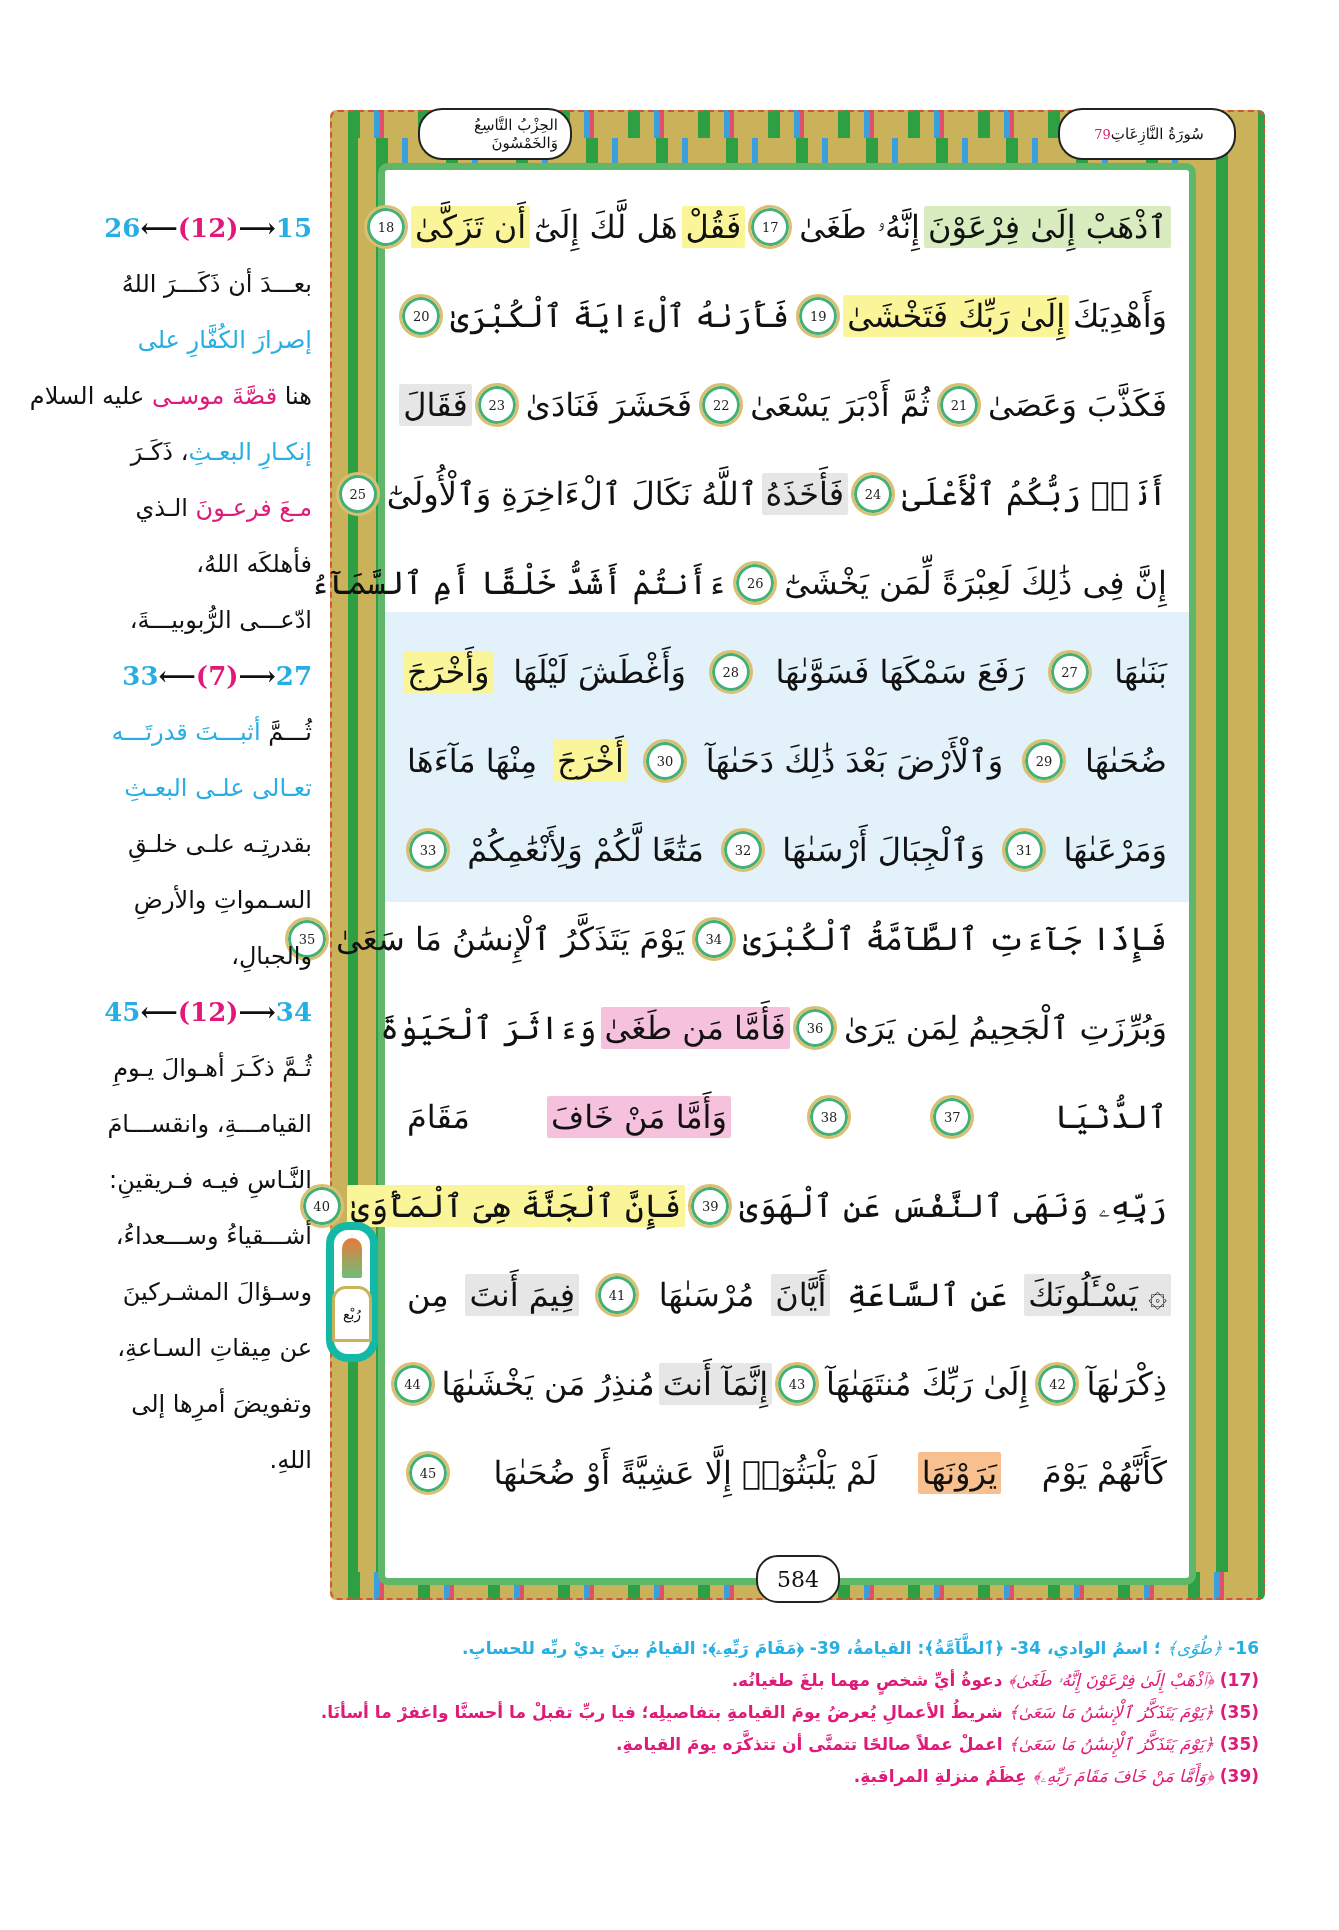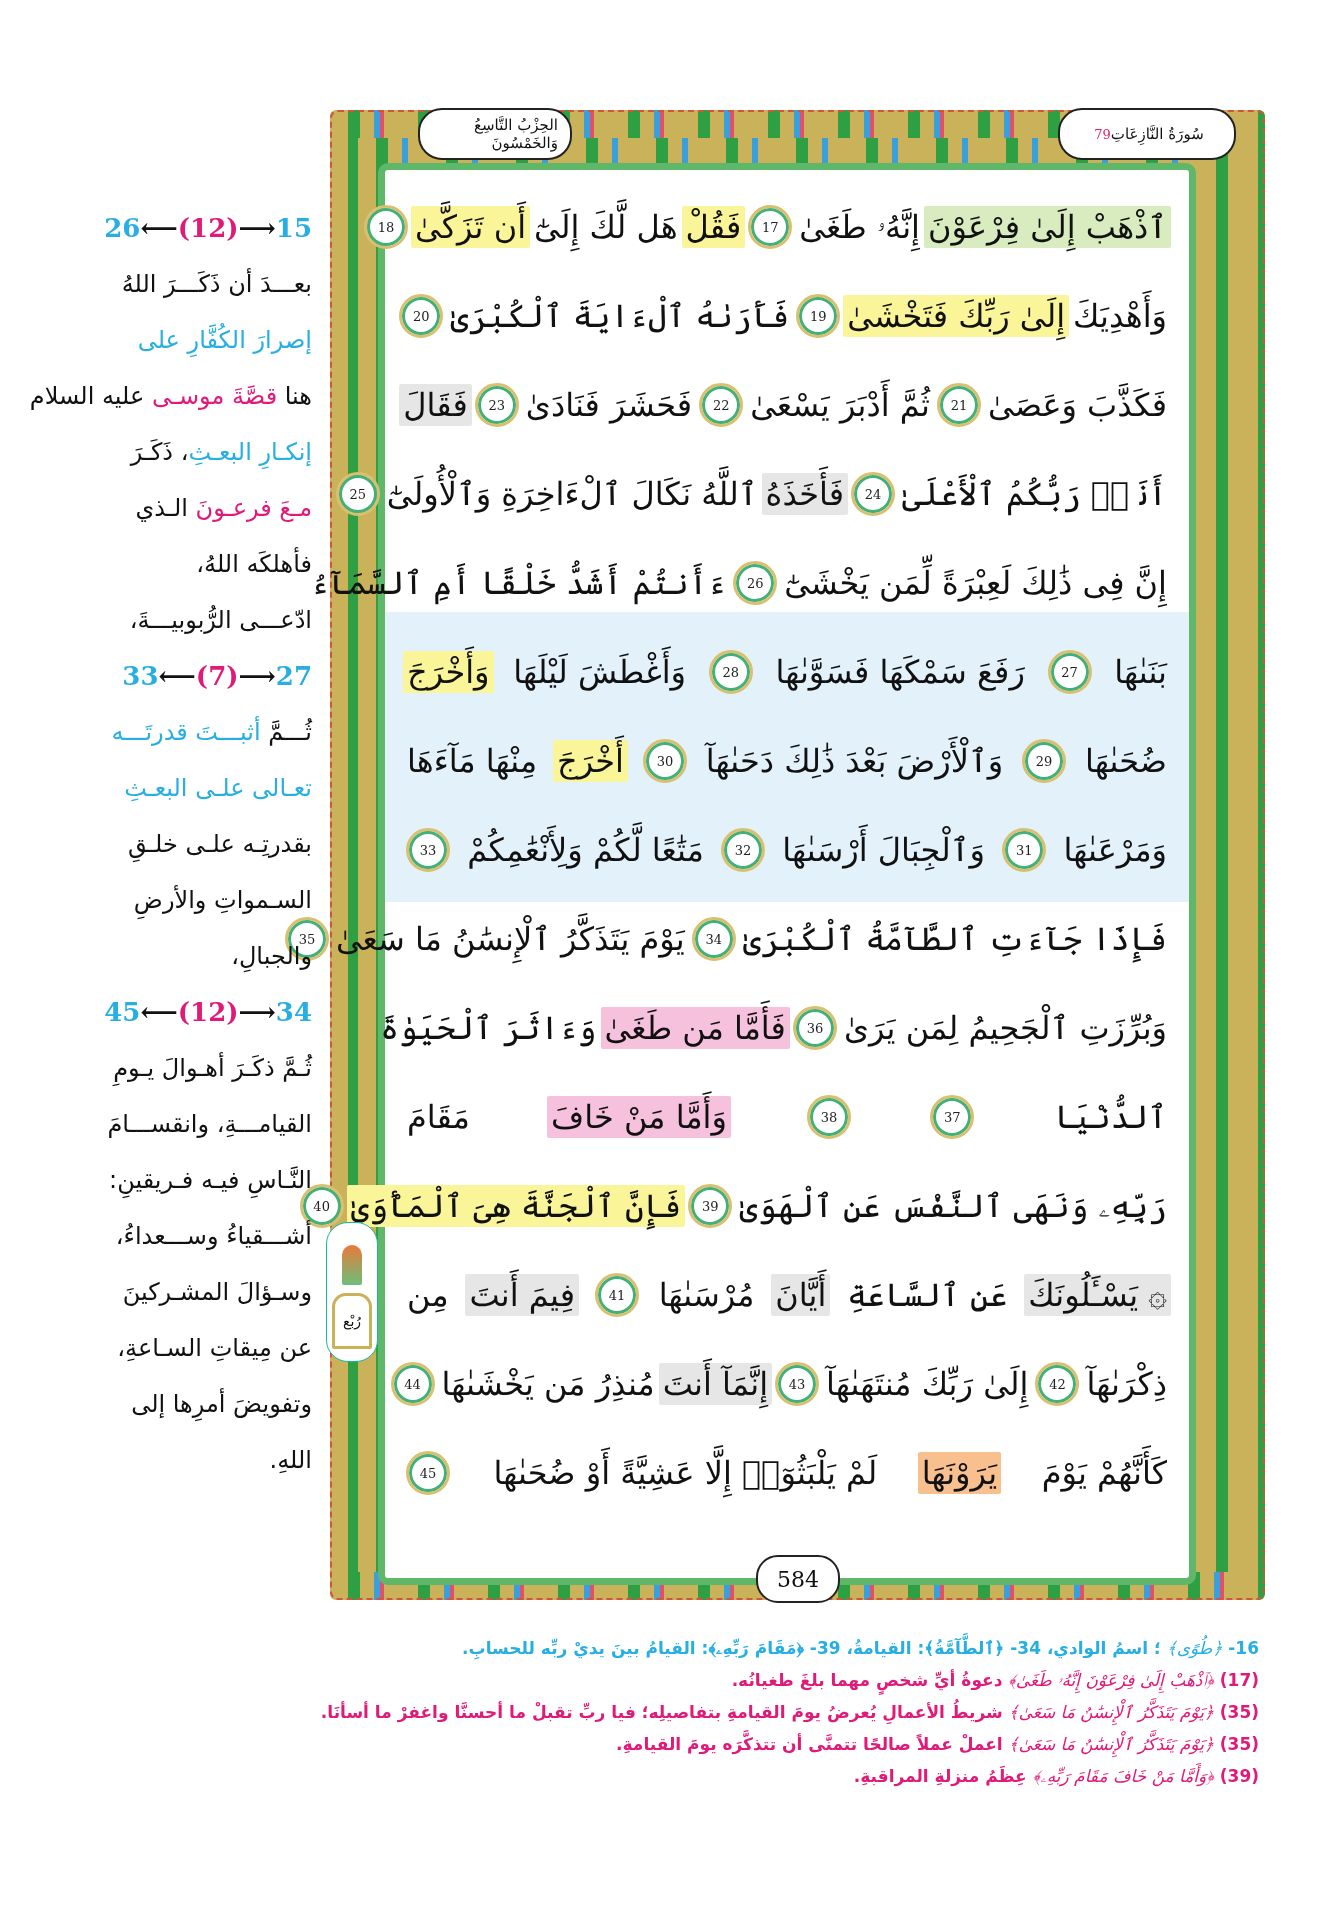--- a/index.html
+++ b/index.html
@@ -45,21 +45,21 @@
     border-radius:50%; background:#fff; border:3px solid #43b07a; outline:3px solid #d8c070;
     font-size:13px; color:#222; font-family:"DejaVu Serif", serif; margin:0 6px; flex:0 0 auto; }
 
   
   .page-num { position:absolute; left:756px; top:1555px; width:80px; height:44px; background:#fff;
     border:2px solid #222; border-radius:22px; display:flex; align-items:center; justify-content:center;
     font-family:"DejaVu Serif", serif; font-size:22px; color:#111; }
 
   
   .rub { position:absolute; left:326px; top:1222px; width:52px; height:140px; background:#fff;
-    border:1px solid #14b8a6; border-radius:22px; display:flex; flex-direction:column; align-items:center; justify-content:flex-end; padding-bottom:12px; box-sizing:border-box; }
+    border:8px solid #14b8a6; border-radius:22px; display:flex; flex-direction:column; align-items:center; justify-content:flex-end; padding-bottom:12px; box-sizing:border-box; }
   .rub .orn { width:20px; height:40px; background:linear-gradient(#e87a3a,#6dbf7a); border-radius:10px 10px 2px 2px; margin-bottom:8px; }
   .rub .box { width:34px; height:50px; border:3px solid #c9b25a; border-radius:14px 14px 2px 2px;
     display:flex; align-items:center; justify-content:center; font-family:"DejaVu Serif", serif; font-size:14px; color:#111; }
 
   
   .side { position:absolute; left:72px; top:200px; width:240px; direction:rtl; text-align:right;
     font-family:"DejaVu Sans", sans-serif; font-size:24px; line-height:56px; color:#111; }
   .side .row { height:56px; white-space:nowrap; }
   .side .range { font-family:"DejaVu Serif", serif; font-weight:bold; font-size:26px; direction:ltr; text-align:right; }
   .c-blue { color:#27aee2; }

